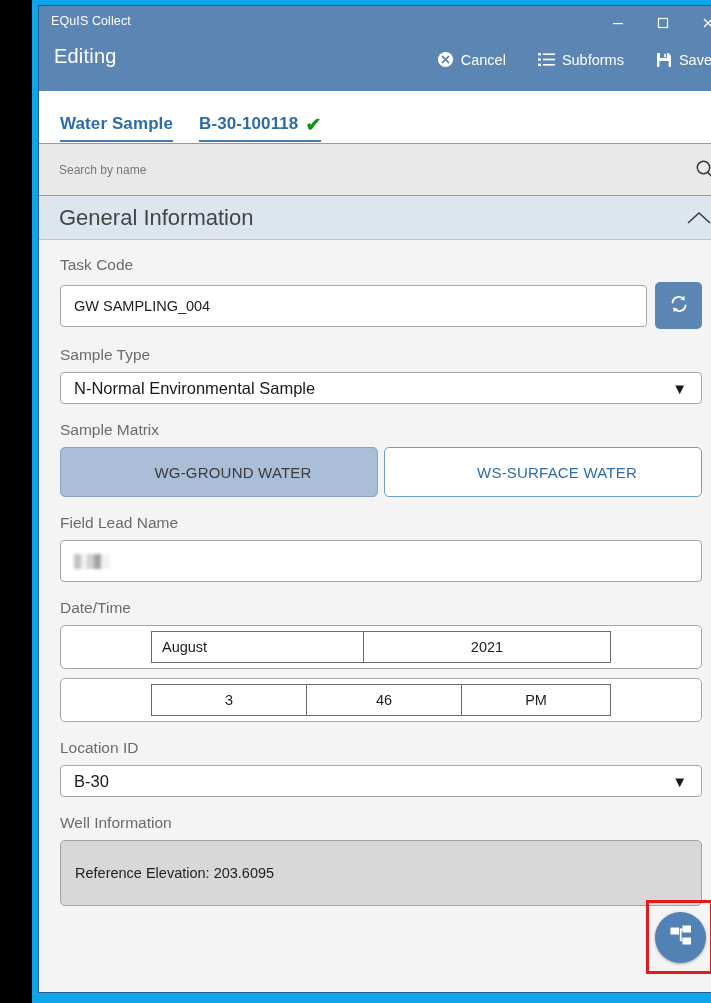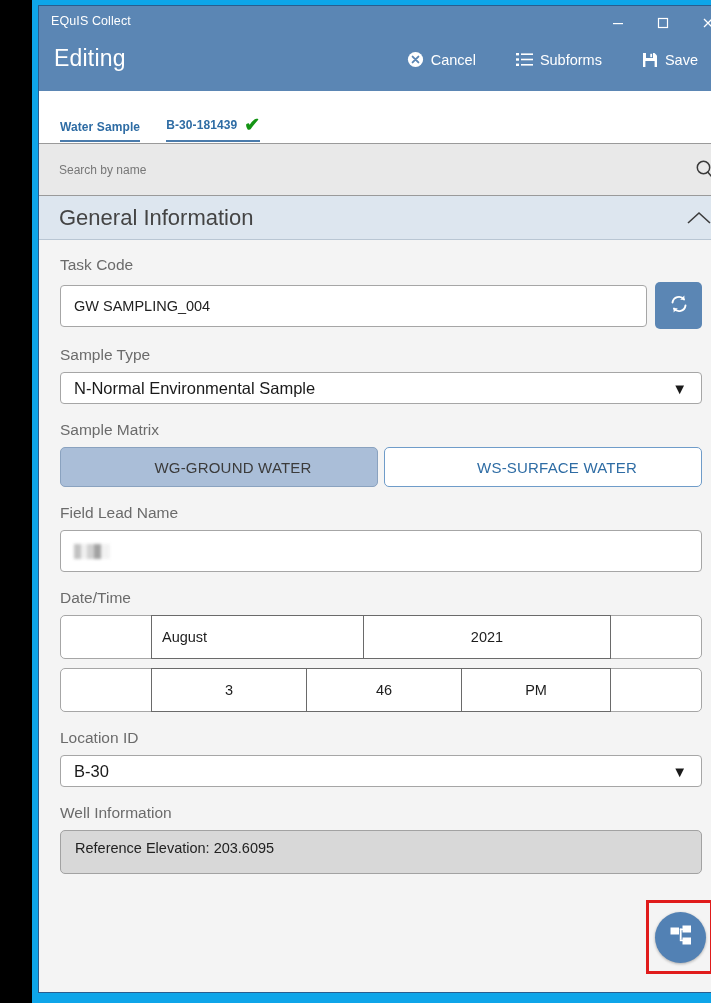--- a/index.html
+++ b/index.html
@@ -71,32 +71,32 @@
     height: 52px;
     background: #5b86b4;
     position: relative;
     flex: 0 0 auto;
   }
   .cmd-title {
     position: absolute;
     left: 15px;
     top: 6px;
     color: #ffffff;
-    font-size: 23px;
+    font-size: 20px;
     font-weight: 400;
     letter-spacing: .2px;
     text-align: right;
   }
   .cmd-actions {
     position: absolute;
-    right: 32px;
+    right: 18px;
     top: 12px;
     display: flex;
     align-items: center;
-    gap: 40px;
+    gap: 32px;
   }
   .cmd-action {
     display: flex;
     align-items: center;
     gap: 7px;
     color: #ffffff;
     font-size: 14.5px;
     cursor: pointer;
   }
   .cmd-action svg { display: block; }
@@ -115,21 +115,21 @@
   .tab {
     display: flex;
     align-items: center;
     gap: 7px;
     padding-bottom: 6px;
     border-bottom: 2px solid #4a7bab;
     cursor: pointer;
   }
   .tab-label {
     color: #2e6ca4;
-    font-size: 12px;
+    font-size: 17px;
     font-weight: bold;
     letter-spacing: .1px;
   }
   .tab-check { font-size: 19px; color: #149414; line-height: 1; font-weight: bold; }
 
   
   .searchrow {
     flex: 0 0 auto;
     height: 53px;
     background: #e9e9e9;
@@ -223,21 +223,21 @@
     padding: 0 14px 0 13px;
     cursor: pointer;
   }
   .combo-value { font-size: 16.5px; color: #1a1a1a; }
   .combo-arrow { font-size: 15px; color: #1a1a1a; line-height: 1; }
 
   
   .matrix { display: flex; gap: 6px; }
   .matrix-btn {
     flex: 1 1 0;
-    height: 40px;
+    height: 50px;
     border-radius: 5px;
     display: flex;
     align-items: center;
     justify-content: center;
     font-size: 15px;
     cursor: pointer;
     letter-spacing: .2px;
     padding-left: 28px;
   }
   .matrix-btn.on {
@@ -267,21 +267,21 @@
     border: 1px solid #a6a6a6;
     border-radius: 5px;
     background: #ffffff;
     height: 44px;
     display: flex;
     align-items: center;
     justify-content: center;
     margin-bottom: 9px;
     padding: 0 12px;
   }
-  .dt-inner { display: flex; width: 460px; height: 44px; }
+  .dt-inner { display: flex; width: 460px; height: 32px; }
   .dt-cell {
     border: 1px solid #6a6a6a;
     border-right: none;
     display: flex;
     align-items: center;
     font-size: 14.5px;
     color: #1d1d1d;
     cursor: pointer;
   }
   .dt-cell:last-child { border-right: 1px solid #6a6a6a; }
@@ -294,21 +294,21 @@
   .dt-hour  { flex: 0 0 155px; }
   .dt-min   { flex: 0 0 155px; }
   .dt-ampm  { flex: 1 1 auto; }
 
   
   .infobox {
     width: 100%;
     background: #d8d8d8;
     border: 1px solid #a2a2a2;
     border-radius: 5px;
-    padding: 9px 14px;
+    padding: 24px 14px;
     font-size: 14.5px;
     color: #222222;
     min-height: 44px;
   }
 
   
   .scrollbar {
     position: absolute;
     top: 0; right: 4px;
     width: 9px;
@@ -419,21 +419,21 @@
         </div>
 
       </div>
     </div>
 
     <div class="tabstrip">
       <div class="tab">
         <span class="tab-label">Water Sample</span>
       </div>
       <div class="tab">
-        <span class="tab-label">B-30-181439</span>
+        <span class="tab-label">B-30-100118</span>
         <span class="tab-check">✔</span>
       </div>
     </div>
 
     <div class="searchrow">
       <input class="search-input" type="text" placeholder="Search by name" style="">
       <span class="search-icon">
         <svg width="22" height="22" viewBox="0 0 22 22">
           <circle cx="9.5" cy="8.5" r="6.2" fill="none" stroke="#3a3a3a" stroke-width="1.5"></circle>
           <path d="M13.9 13.2 L19.5 19.8" stroke="#3a3a3a" stroke-width="1.5" stroke-linecap="round"></path>

